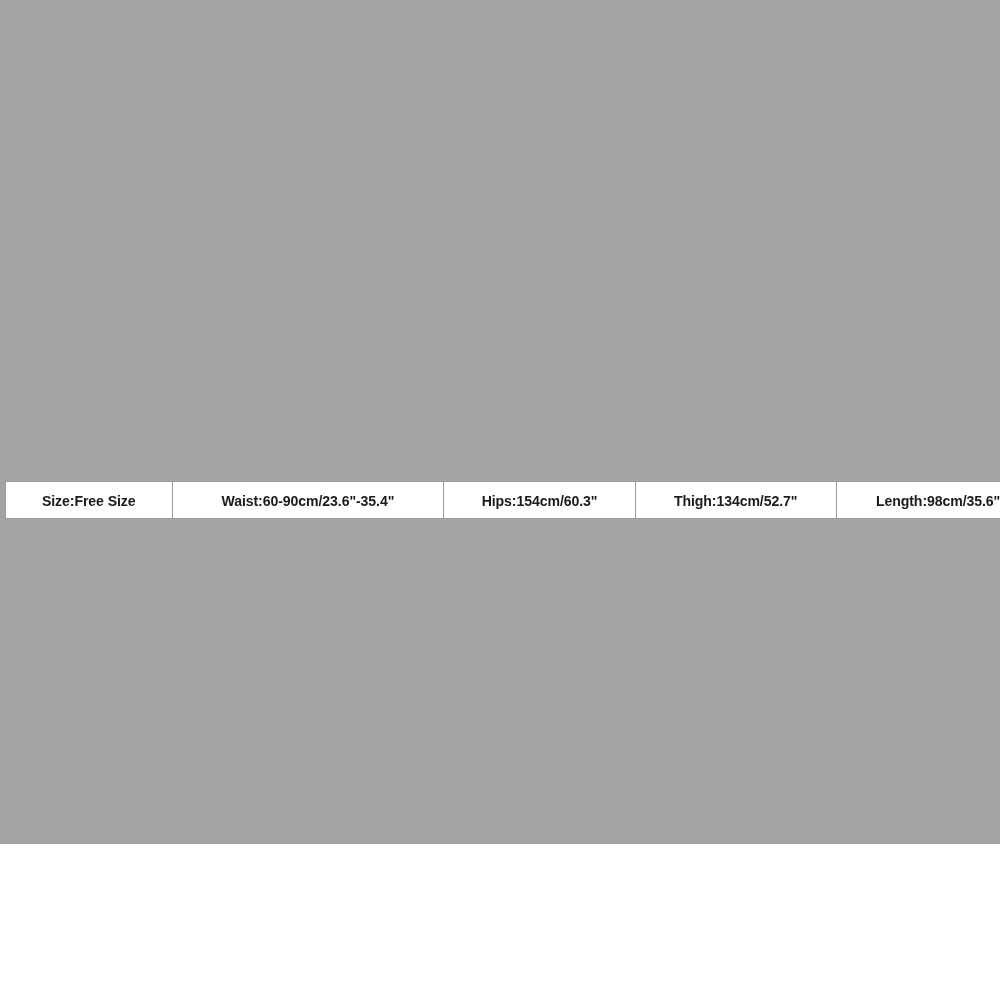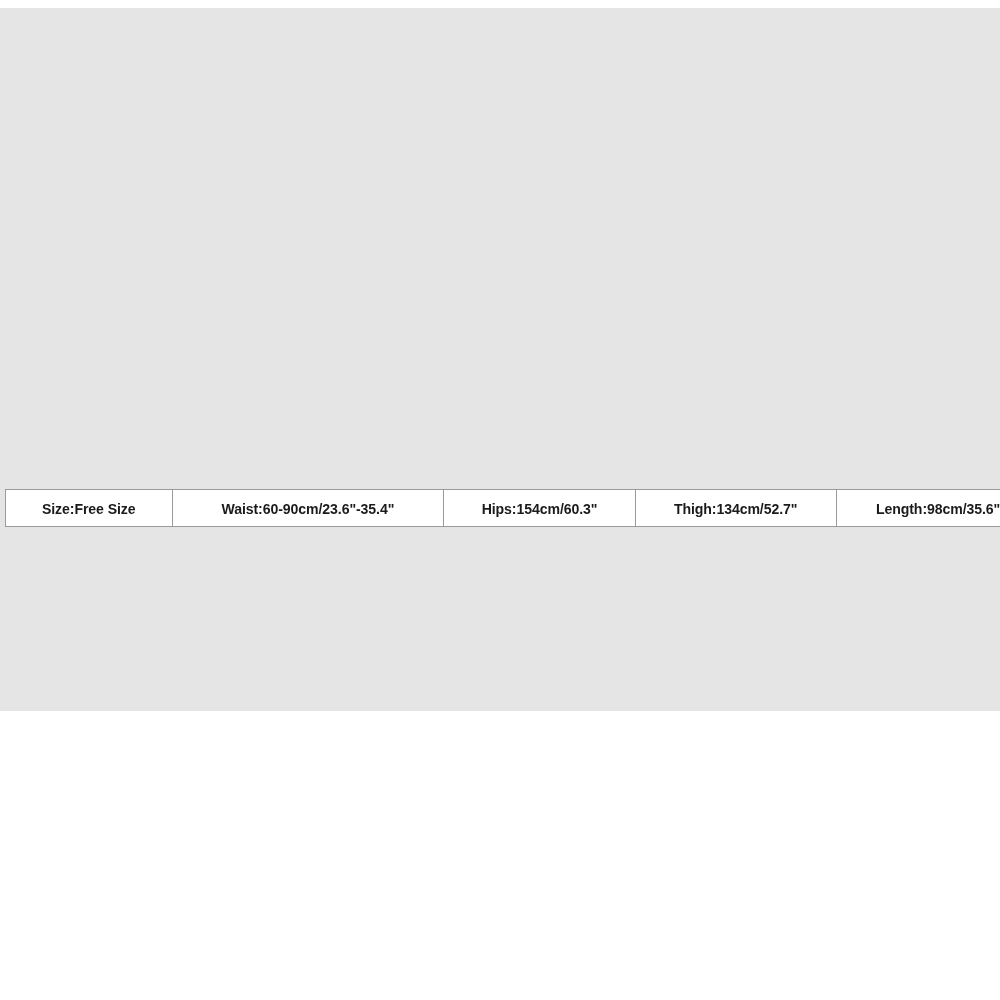--- a/index.html
+++ b/index.html
@@ -14,23 +14,22 @@
     position: relative;
     overflow: hidden;
     font-family: "Liberation Sans", "DejaVu Sans", sans-serif;
   }
 
   #canvas {
     position: absolute;
     left: 0;
     top: 0;
     width: 1000px;
-    height: 703px;
-    background: #e5e5e5;
-    margin-top: 8px;
+    height: 844px;
+    background: #a3a3a3;
   }
 
   
   #size-chart-table {
     position: absolute;
     left: 5px;
     top: 481px;
     width: 990px;
     height: 37px;
     border-collapse: collapse;

